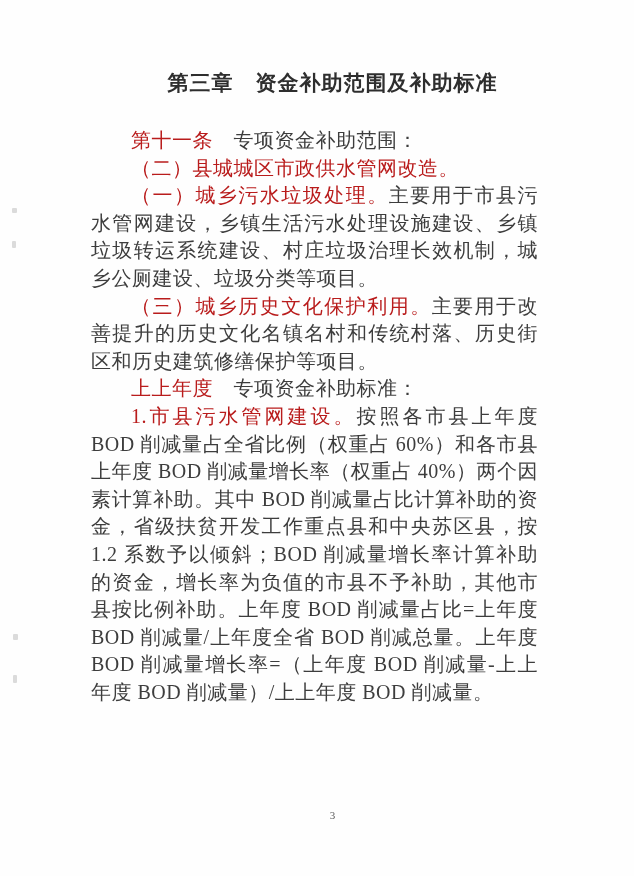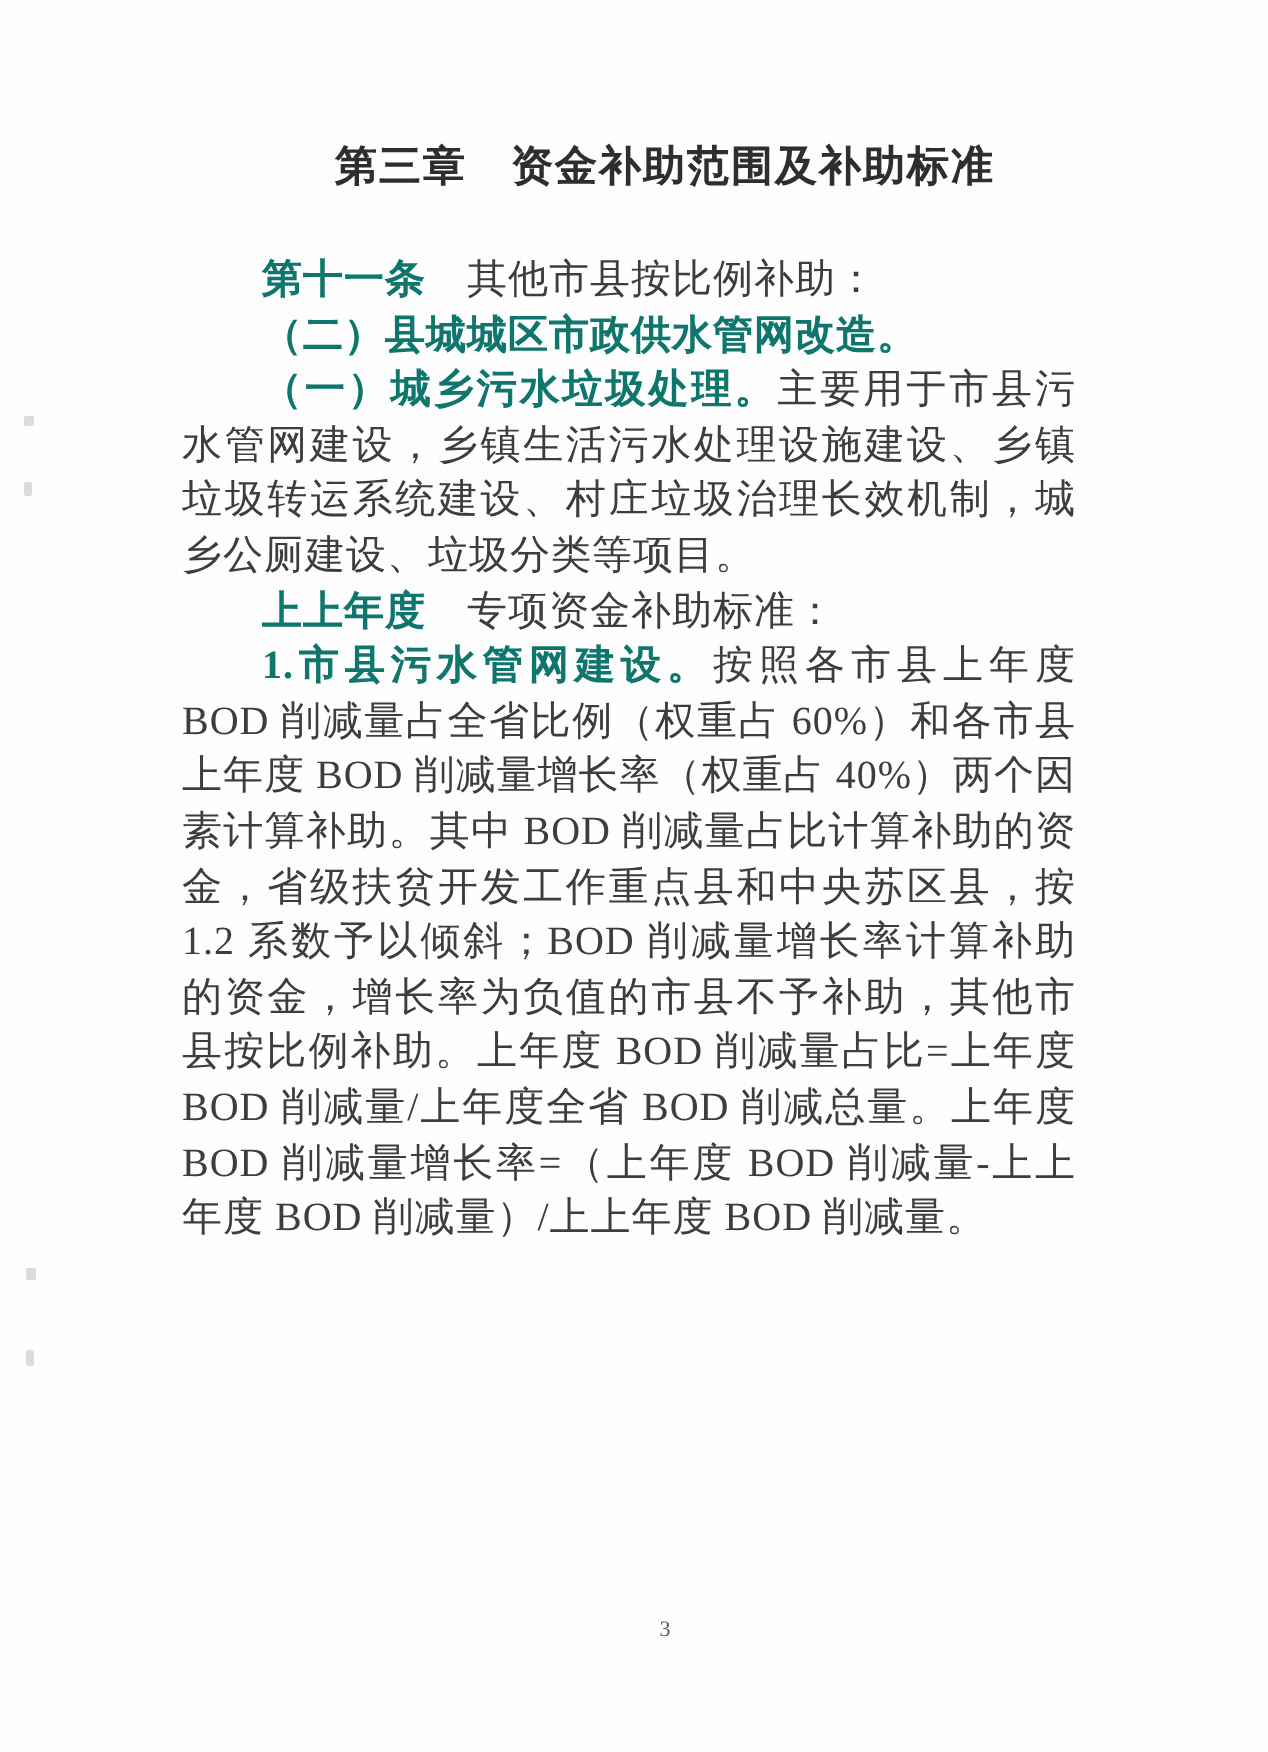--- a/index.html
+++ b/index.html
@@ -45,22 +45,22 @@
     margin: 0;
     padding: 0;
     text-indent: 2em;
     font-size: 20px;
     line-height: 27.6px;
     text-align: justify;
     color: #3d3d3d;
     letter-spacing: 0.5px;
   }
   .content p .lead {
-    font-weight: bold;
-    color: #0f766e;
+    font-weight: normal;
+    color: #b91c1c;
   }
   .page-number {
     position: absolute;
     top: 809px;
     left: 0;
     width: 100%;
     text-align: center;
     font-size: 11px;
     color: #5a5a5a;
     font-family: "Liberation Serif", serif;
@@ -84,22 +84,23 @@
   <div class="page-edge-shadow"></div>
 
   <div class="scan-artifact a1"></div>
   <div class="scan-artifact a2"></div>
   <div class="scan-artifact a3"></div>
   <div class="scan-artifact a4"></div>
 
   <div class="doc-title">第三章　资金补助范围及补助标准</div>
 
   <div class="content">
-    <p><span class="lead">第十一条　</span><span>其他市县按比例补助：</span></p>
+    <p><span class="lead">第十一条　</span><span>专项资金补助范围：</span></p>
     <p><span class="lead">（二）县城城区市政供水管网改造。</span><span></span></p>
     <p><span class="lead">（一）城乡污水垃圾处理。</span><span>主要用于市县污水管网建设，乡镇生活污水处理设施建设、乡镇垃圾转运系统建设、村庄垃圾治理长效机制，城乡公厕建设、垃圾分类等项目。</span></p>
+    <p><span class="lead">（三）城乡历史文化保护利用。</span><span>主要用于改善提升的历史文化名镇名村和传统村落、历史街区和历史建筑修缮保护等项目。</span></p>
     <p><span class="lead">上上年度　</span><span>专项资金补助标准：</span></p>
     <p><span class="lead">1.市县污水管网建设。</span><span>按照各市县上年度 BOD 削减量占全省比例（权重占 60%）和各市县上年度 BOD 削减量增长率（权重占 40%）两个因素计算补助。其中 BOD 削减量占比计算补助的资金，省级扶贫开发工作重点县和中央苏区县，按 1.2 系数予以倾斜；BOD 削减量增长率计算补助的资金，增长率为负值的市县不予补助，其他市县按比例补助。上年度 BOD 削减量占比=上年度 BOD 削减量/上年度全省 BOD 削减总量。上年度 BOD 削减量增长率=（上年度 BOD 削减量-上上年度 BOD 削减量）/上上年度 BOD 削减量。</span></p>
   </div>
 
   <div class="page-number">3</div>
 
 </div>
 
 </body></html>

